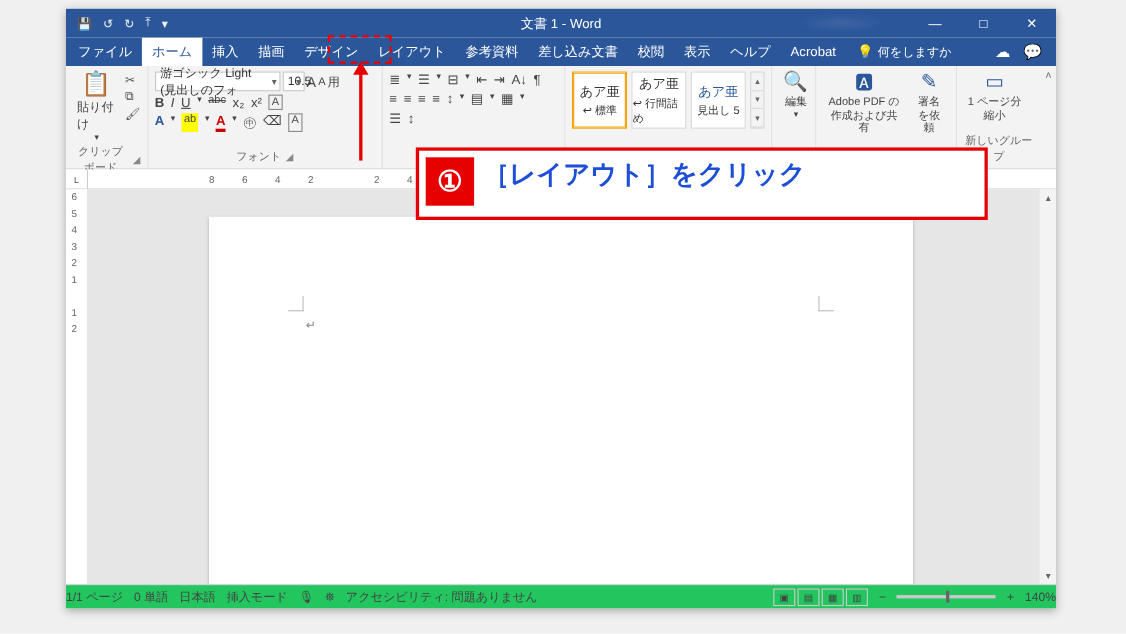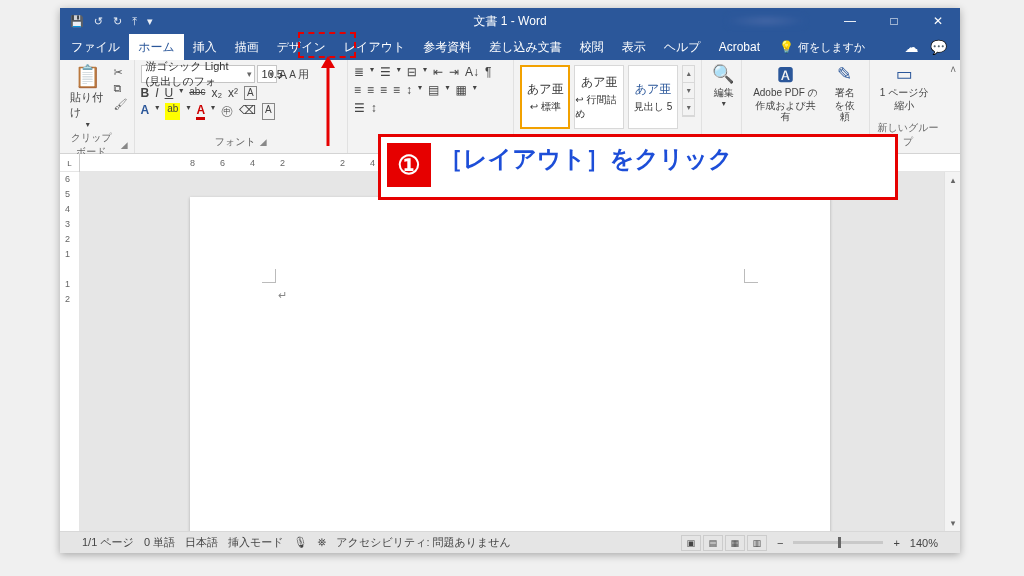--- a/index.html
+++ b/index.html
@@ -26,21 +26,21 @@
   .paste { display:flex; flex-direction:column; align-items:center; justify-content:center; padding:2px 4px;}
   .paste .ic { font-size:22px; }
   .minicol { display:flex; flex-direction:column; gap:3px; padding-top:4px; font-size:11px; color:#555;}
   .fontgroup .body { flex-direction:column; gap:3px; padding-top:3px;}
   .fontrow { display:flex; gap:2px; align-items:center;}
   .combo { background:#fff; border:1px solid #c5c5c5; height:18px; font-size:11px; padding:0 14px 0 4px; display:flex; align-items:center; position:relative; color:#333;}
   .combo::after { content:"▾"; position:absolute; right:2px; font-size:9px; color:#666;}
   .btnrow { display:flex; gap:6px; color:#444;}
   .btnrow span { font-size:12px;}
   .paragroup .body { flex-direction:column; gap:4px; padding-top:3px;}
-  .stylebox { width:52px; height:64px; border:1px solid #d8d8d8; background:#fff; display:flex; flex-direction:column; align-items:center; justify-content:center; font-size:10px; color:#333; gap:2px;}
+  .stylebox { width:52px; height:52px; border:1px solid #d8d8d8; background:#fff; display:flex; flex-direction:column; align-items:center; justify-content:center; font-size:10px; color:#333; gap:2px;}
   .stylebox .samp { font-size:12px; color:#333;}
   .stylebox.sel { border-color:#f2a100; box-shadow:0 0 0 1px #f2a100 inset;}
   .stylesbody{ display:flex; gap:3px; align-items:flex-start; padding-top:3px;}
   .stylesnav { display:flex; flex-direction:column; border:1px solid #d8d8d8; width:14px; height:52px; font-size:8px; color:#666;}
   .stylesnav div{flex:1; display:flex;align-items:center;justify-content:center;border-bottom:1px solid #d8d8d8;}
   .vbtn { display:flex; flex-direction:column; align-items:center; justify-content:flex-start; padding:3px 4px 0; gap:2px; font-size:10px; text-align:center; line-height:1.1;}
   .vbtn .ic { font-size:18px; color:#2b579a;}
   .ruler { height:18px; background:#fff; border-bottom:1px solid #e5e5e5; position:relative; font-size:8px; color:#555;}
   .ruler .lbox { position:absolute; left:0; top:0; width:20px; height:18px; border-right:1px solid #ccc; display:flex;align-items:center;justify-content:center;}
   .ruler .track { position:absolute; left:130px; right:60px; top:2px; height:14px;}
@@ -50,21 +50,21 @@
   .vruler .num { position:absolute; left:5px; font-size:9px; color:#666; transform:none;}
   .canvas { flex:1; position:relative; overflow:hidden;}
   .page { position:absolute; left:110px; top:25px; width:640px; height:700px; background:#fff; box-shadow:0 1px 3px rgba(0,0,0,.25);}
   .page .corner { position:absolute; width:14px; height:14px; }
   .page .corner.tl { left:72px; top:72px; border-left:1px solid #bbb; border-top:1px solid #bbb; transform:rotate(180deg);}
   .page .corner.tr { right:72px; top:72px; border-right:1px solid #bbb; border-top:1px solid #bbb; transform:rotate(180deg);}
   .page .cursor { position:absolute; left:88px; top:92px; font-size:11px; color:#888;}
   .scroll { width:16px; background:#f3f3f3; border-left:1px solid #e1e1e1; position:relative;}
   .scroll .up,.scroll .dn{position:absolute; left:0; width:16px; height:16px; display:flex;align-items:center;justify-content:center; font-size:9px; color:#666;}
   .scroll .up{top:0;} .scroll .dn{bottom:0;}
-  .statusbar { height:22px; background:#e5e5e5; border-top:1px solid #d8d8d8; display:flex; align-items:center; font-size:11px; color:#444; padding:0 22px; gap:10px;}
+  .statusbar { height:22px; background:#22c55e; border-top:1px solid #d8d8d8; display:flex; align-items:center; font-size:11px; color:#444; padding:0 0; gap:10px;}
   .statusbar .sep { flex:1;}
   .statusbar .vbtns { display:flex; gap:2px;}
   .statusbar .vbtns div { width:20px; height:16px; border:1px solid #ccc; display:flex;align-items:center;justify-content:center; font-size:9px;}
   .statusbar .slider { width:90px; height:3px; background:#c9c9c9; position:relative;}
   .statusbar .slider::before{content:"";position:absolute;left:50%;top:-4px;width:3px;height:11px;background:#666;}
   .callout-highlight { position:absolute; border:2px dashed #e60000; pointer-events:none;}
   .callout-box { position:absolute; background:#fff; border:3px solid #e60000; display:flex; align-items:flex-start; padding:6px 14px 10px 6px; gap:8px;}
   .callout-num { width:44px; height:44px; background:#e60000; color:#fff; display:flex; align-items:center; justify-content:center; font-size:26px; font-weight:bold;}
   .callout-text { font-size:24px; font-weight:700; color:#1d4ed8; line-height:1.35; white-space:nowrap;}
   .share-ic{ font-size:14px;}

